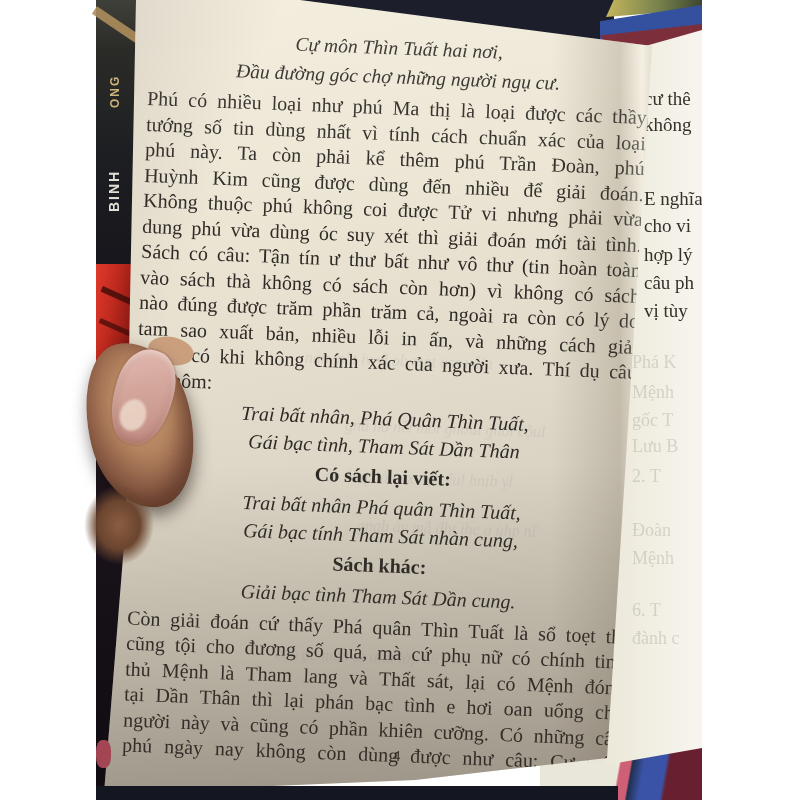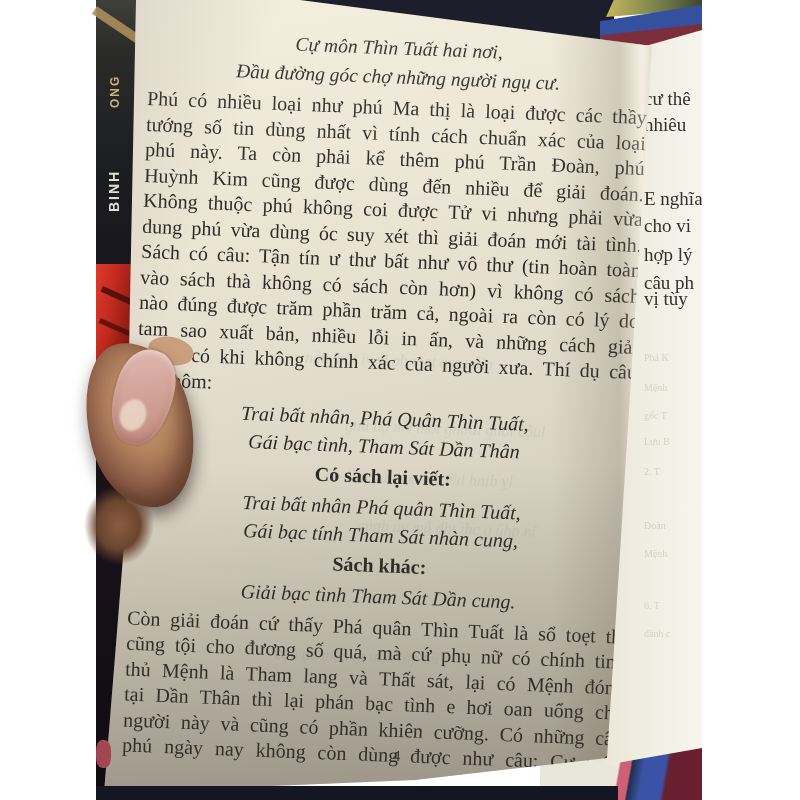--- a/index.html
+++ b/index.html
@@ -28,21 +28,21 @@
   .red-book{left:0;top:264px;width:40px;height:104px;
             background:linear-gradient(100deg,#e03a2c 0%,#c02a1e 40%,#8e1b14 75%,#5f120c 100%);}
   .red-slash{left:4px;top:30px;width:40px;height:6px;background:#3c0b07;transform:rotate(24deg);opacity:.8;}
   .red-slash2{left:2px;top:62px;width:40px;height:5px;background:#3c0b07;transform:rotate(24deg);opacity:.7;}
 
   
   .right-strip{left:560px;top:0;width:142px;height:800px;z-index:1;
                background:linear-gradient(to right,#ddd8c8 0%,#ece8da 35%,#f7f5ee 100%);
                clip-path:polygon(50px 56px,142px 30px,142px 784px,36px 762px);}
   .rp-frag{position:absolute;left:84px;color:#34312b;font-size:19px;white-space:nowrap;}
-  .rp-ghost{position:absolute;left:84px;color:#8d927f;font-size:10px;opacity:.30;white-space:nowrap;
+  .rp-ghost{position:absolute;left:72px;color:#8d927f;font-size:18px;opacity:.30;white-space:nowrap;
             filter:blur(.4px);}
   .under-wedge{left:540px;top:735px;width:84px;height:55px;background:#e9e6da;z-index:0;}
   .br-books{left:614px;top:748px;width:88px;height:52px;z-index:2;
             background:linear-gradient(100deg,rgba(0,0,0,0) 0%,rgba(0,0,0,0) 8%,#cf5f74 10%,#cf5f74 20%,#20304e 22%,#3a53a6 34%,#3a53a6 56%,#682031 60%,#682031 100%);
             clip-path:polygon(0 30%,100% 0,100% 100%,0 100%);}
 
   
   .page{left:95px;top:0;width:570px;height:800px;z-index:2;
         clip-path:polygon(41px 0,205px 0,557px 46px,512px 758px,320px 780px,9px 793px,31px 520px,35px 300px);
         background:linear-gradient(168deg,#f3ecdc 0%,#ece5d4 28%,#e0d9c9 52%,#d0cabb 76%,#c0baac 100%);}
@@ -104,26 +104,26 @@
     <div class="abs spine-txt spine-binh">BINH</div>
     <div class="abs red-book">
       <div class="abs red-slash"></div>
       <div class="abs red-slash2"></div>
     </div>
   </div>
 
   <div class="abs under-wedge"></div>
   <div class="abs right-strip">
     <div class="rp-frag" style="top:88px">cư thê</div>
-    <div class="rp-frag" style="top:114px">nhiêu</div>
+    <div class="rp-frag" style="top:114px">không</div>
     <div class="rp-frag" style="top:188px">E nghĩa</div>
     <div class="rp-frag" style="top:215px">cho vi</div>
     <div class="rp-frag" style="top:244px">hợp lý</div>
     <div class="rp-frag" style="top:272px">câu ph</div>
-    <div class="rp-frag" style="top:288px">vị tùy</div>
+    <div class="rp-frag" style="top:300px">vị tùy</div>
     <div class="rp-ghost" style="top:352px">Phá K</div>
     <div class="rp-ghost" style="top:382px">Mệnh</div>
     <div class="rp-ghost" style="top:410px">gốc T</div>
     <div class="rp-ghost" style="top:436px">Lưu B</div>
     <div class="rp-ghost" style="top:466px">2. T</div>
     <div class="rp-ghost" style="top:520px">Đoàn</div>
     <div class="rp-ghost" style="top:548px">Mệnh</div>
     <div class="rp-ghost" style="top:600px">6. T</div>
     <div class="rp-ghost" style="top:628px">đành c</div>
   </div>

